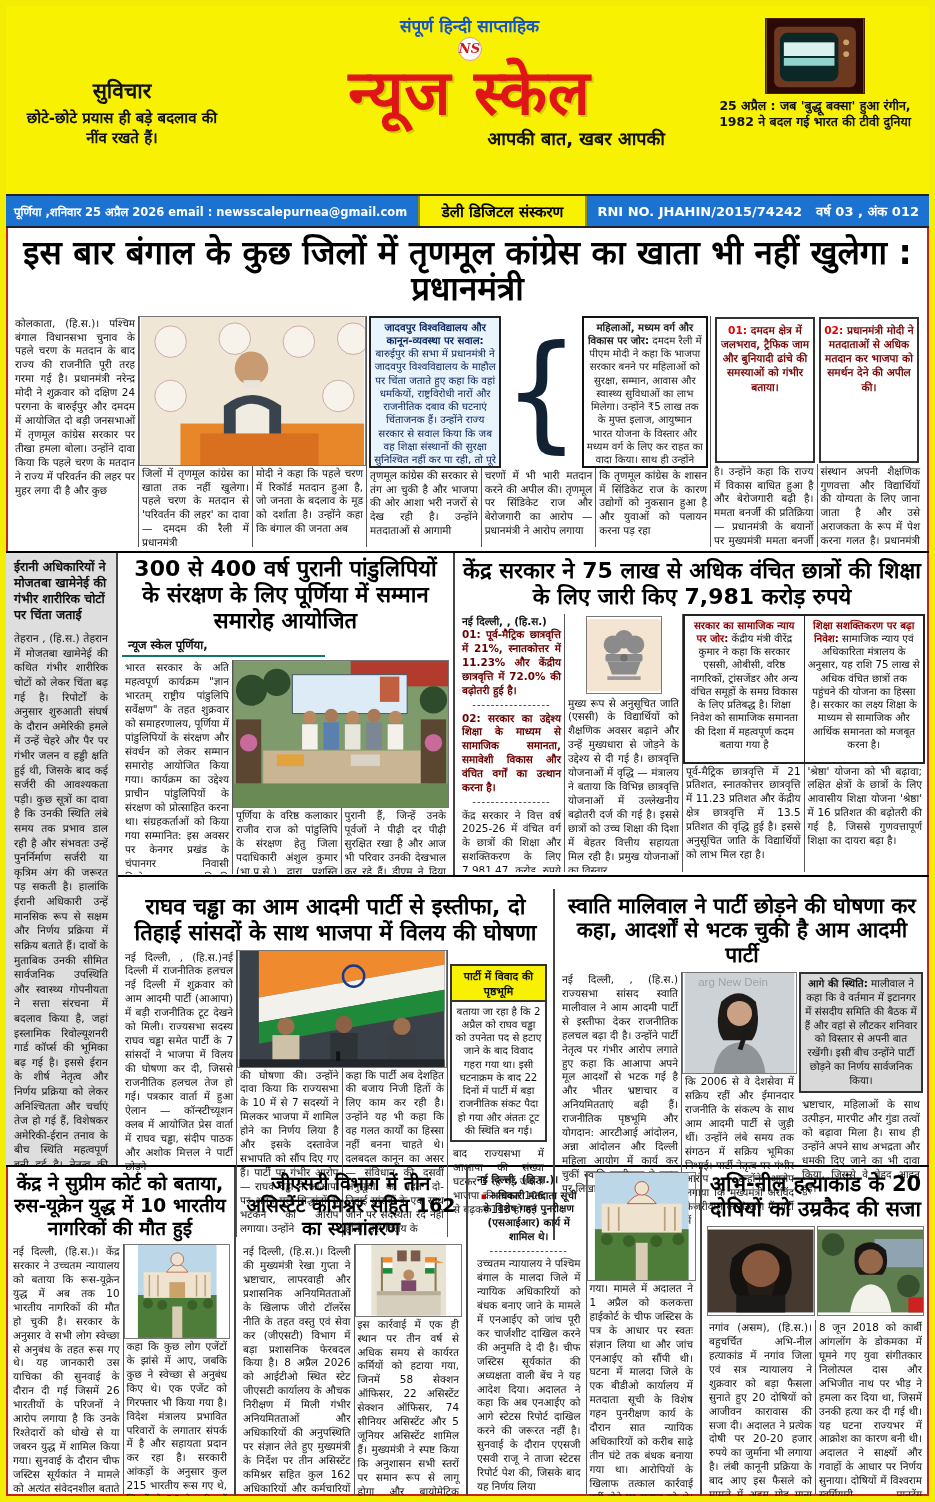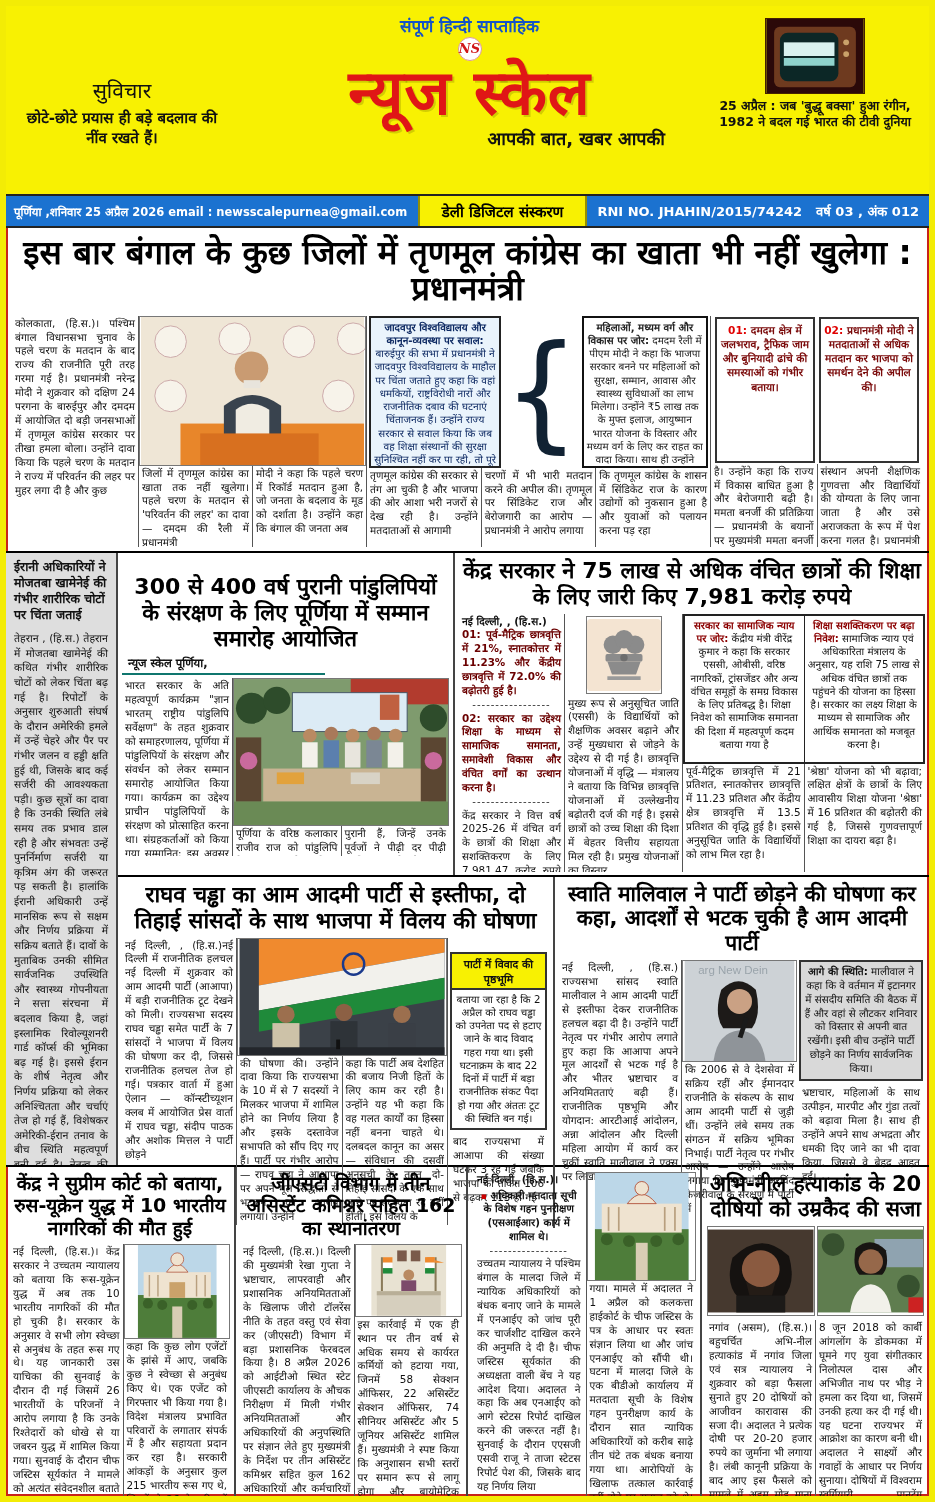--- a/index.html
+++ b/index.html
@@ -6,21 +6,21 @@
   *{box-sizing:border-box;}
   .page{
     width:935px;height:1502px;margin:0 auto;background:#ffffff;
     border:6px solid #F3EC05; box-shadow:inset 0 0 0 2px #C8231A;
     font-family:"DejaVu Sans","Liberation Sans",sans-serif;color:#111;
     overflow:hidden;position:relative;
   }
   
   .masthead{height:188px;background:#F8F102;display:flex;padding:8px 10px 2px;}
   .quote-block{width:212px;padding-top:62px;text-align:center;}
-  .quote-label{font-size:21px;font-weight:normal;}
+  .quote-label{font-size:21px;font-weight:bold;}
   .quote-text{font-size:15px;font-weight:bold;line-height:1.35;margin-top:4px;}
   .logo-block{flex:1;text-align:center;}
   .tagline{color:#1553C6;font-weight:bold;font-size:17px;}
   .monogram{display:inline-block;width:24px;height:24px;line-height:22px;border-radius:50%;
     background:#fff;color:#D01818;font-style:italic;font-weight:bold;font-size:13px;
     border:1px solid #d99; font-family:"DejaVu Serif","Liberation Serif",serif;}
   .paper-title{color:#E01616;font-size:62px;font-weight:900;line-height:1.02;letter-spacing:1px;
     text-shadow:2px 2px 0 rgba(0,0,0,.15);}
   .subtitle{font-size:18px;font-weight:bold;text-align:right;padding-right:46px;margin-top:2px;}
   .tv-block{width:208px;text-align:center;}
@@ -62,39 +62,39 @@
   .note-box{flex:1;border:2px solid #333;margin:1px 2px;padding:4px 3px;font-size:10.6px;
     font-weight:bold;color:#7A0A0A;text-align:center;line-height:1.35;overflow:hidden;}
   .note-label{color:#E00000;}
   
   .midband{display:flex;border-top:2px solid #000;height:614px;}
   .iran-box{width:112px;background:#DEDEDE;border-right:2px solid #444;padding:6px 8px;overflow:hidden;}
   .iran-head{font-size:12.4px;font-weight:800;line-height:1.3;margin-bottom:8px;}
   .iran-body{font-size:10.6px;line-height:1.38;text-align:justify;}
   .mid-right{flex:1;display:flex;flex-direction:column;}
   .band2{display:flex;height:324px;border-bottom:2px solid #000;}
-  .ms-block{width:337px;border-right:2px solid #444;padding:19px 4px;display:flex;flex-direction:column;}
+  .ms-block{width:337px;border-right:2px solid #444;padding:1px 4px;display:flex;flex-direction:column;}
   .byline{font-weight:bold;font-size:11.5px;padding:2px 6px 3px;border-bottom:2px solid #0f766e;width:62%;}
   .ms-row{display:flex;flex:1;margin-top:3px;overflow:hidden;}
   .ms-c1{width:110px;}
   .ms-photo-block{flex:1;display:flex;flex-direction:column;border-left:1px solid #555;}
   .edu-block{flex:1;padding:3px 4px;display:flex;flex-direction:column;}
   .edu-row{display:flex;flex:1;overflow:hidden;margin-top:2px;}
   .edu-c1{width:106px;}
   .edu-c2{width:118px;}
   .edu-stack{flex:1;display:flex;flex-direction:column;}
   .edu-boxes{display:flex;border:2px solid #222;height:150px;overflow:hidden;}
   .edu-box{flex:1;padding:3px;font-size:10.2px;line-height:1.3;text-align:center;overflow:hidden;}
   .edu-box-title{color:#8B0000;font-weight:bold;}
   .edu-under{display:flex;flex:1;overflow:hidden;}
   .edu-under .col{flex:1;}
   .red-note{font-weight:bold;color:#6B0000;}
   .dl{font-weight:bold;}
   
-  .band3{display:flex;flex:1;}
+  .band3{display:flex;flex:1;margin-top:12px;}
   .raghav-block{width:437px;border-right:2px solid #444;padding:3px 4px;display:flex;flex-direction:column;}
   .rg-row{display:flex;flex:1;overflow:hidden;margin-top:2px;}
   .rg-c1{width:114px;}
   .rg-photo-block{width:212px;display:flex;flex-direction:column;border-left:1px solid #555;border-right:1px solid #555;}
   .rg-right{flex:1;display:flex;flex-direction:column;padding:14px 2px;}
   .side-box{border:2px solid #333;}
   .side-box-title{background:#F8F102;font-weight:bold;text-align:center;font-size:10.8px;padding:2px;border-bottom:2px solid #333;}
   .side-box-body{padding:3px;font-size:10.2px;line-height:1.3;text-align:center;}
   .maliwal-block{flex:1;padding:3px 4px;display:flex;flex-direction:column;}
   .mw-row{display:flex;flex:1;overflow:hidden;margin-top:2px;}

